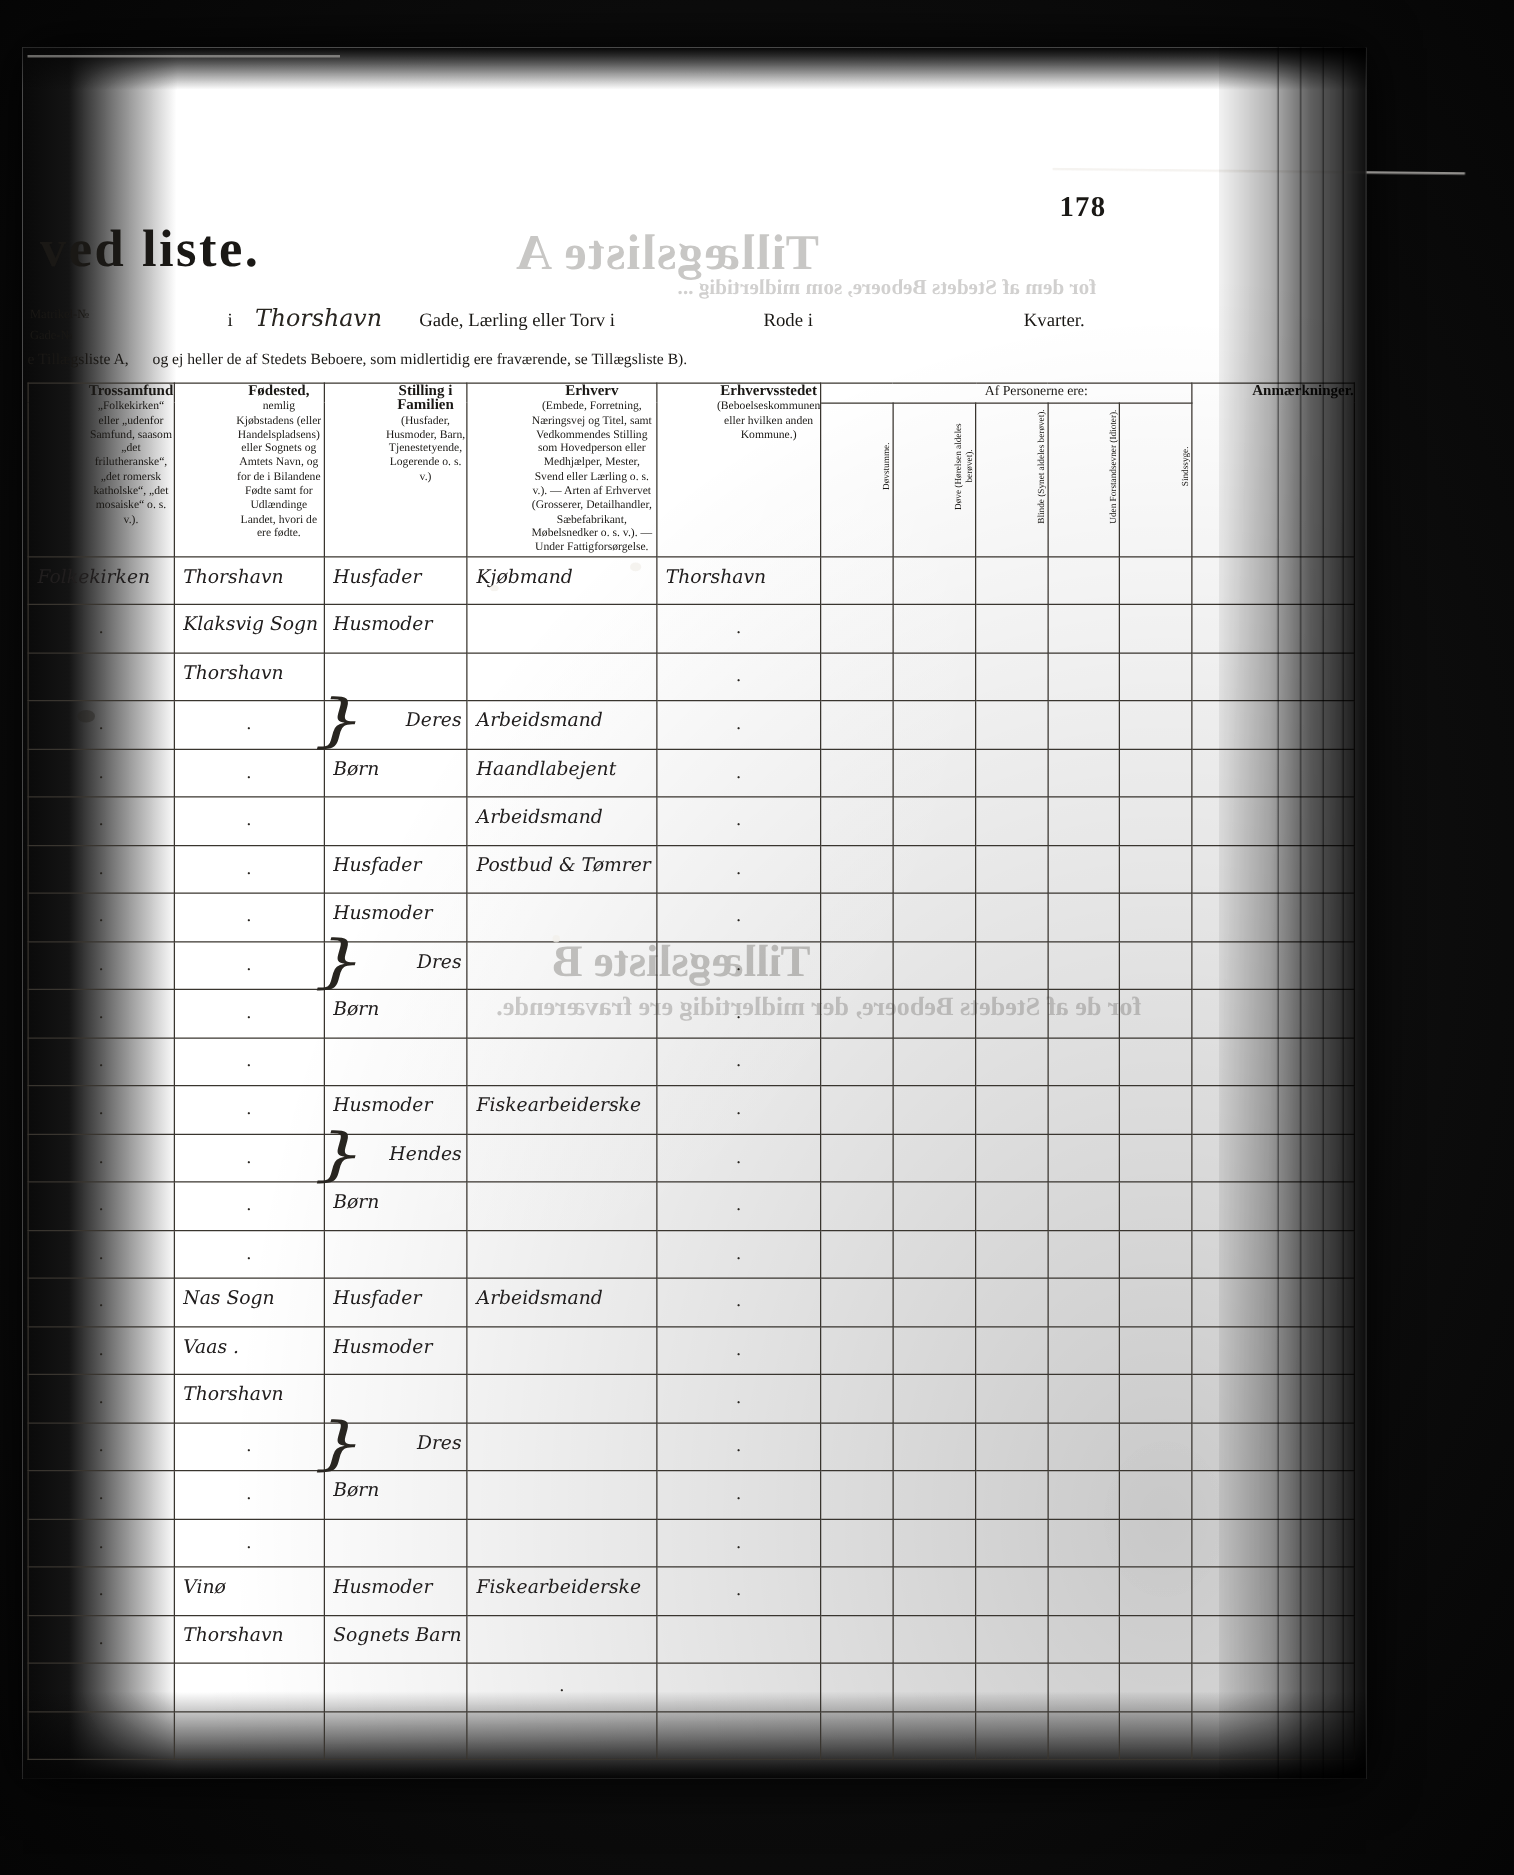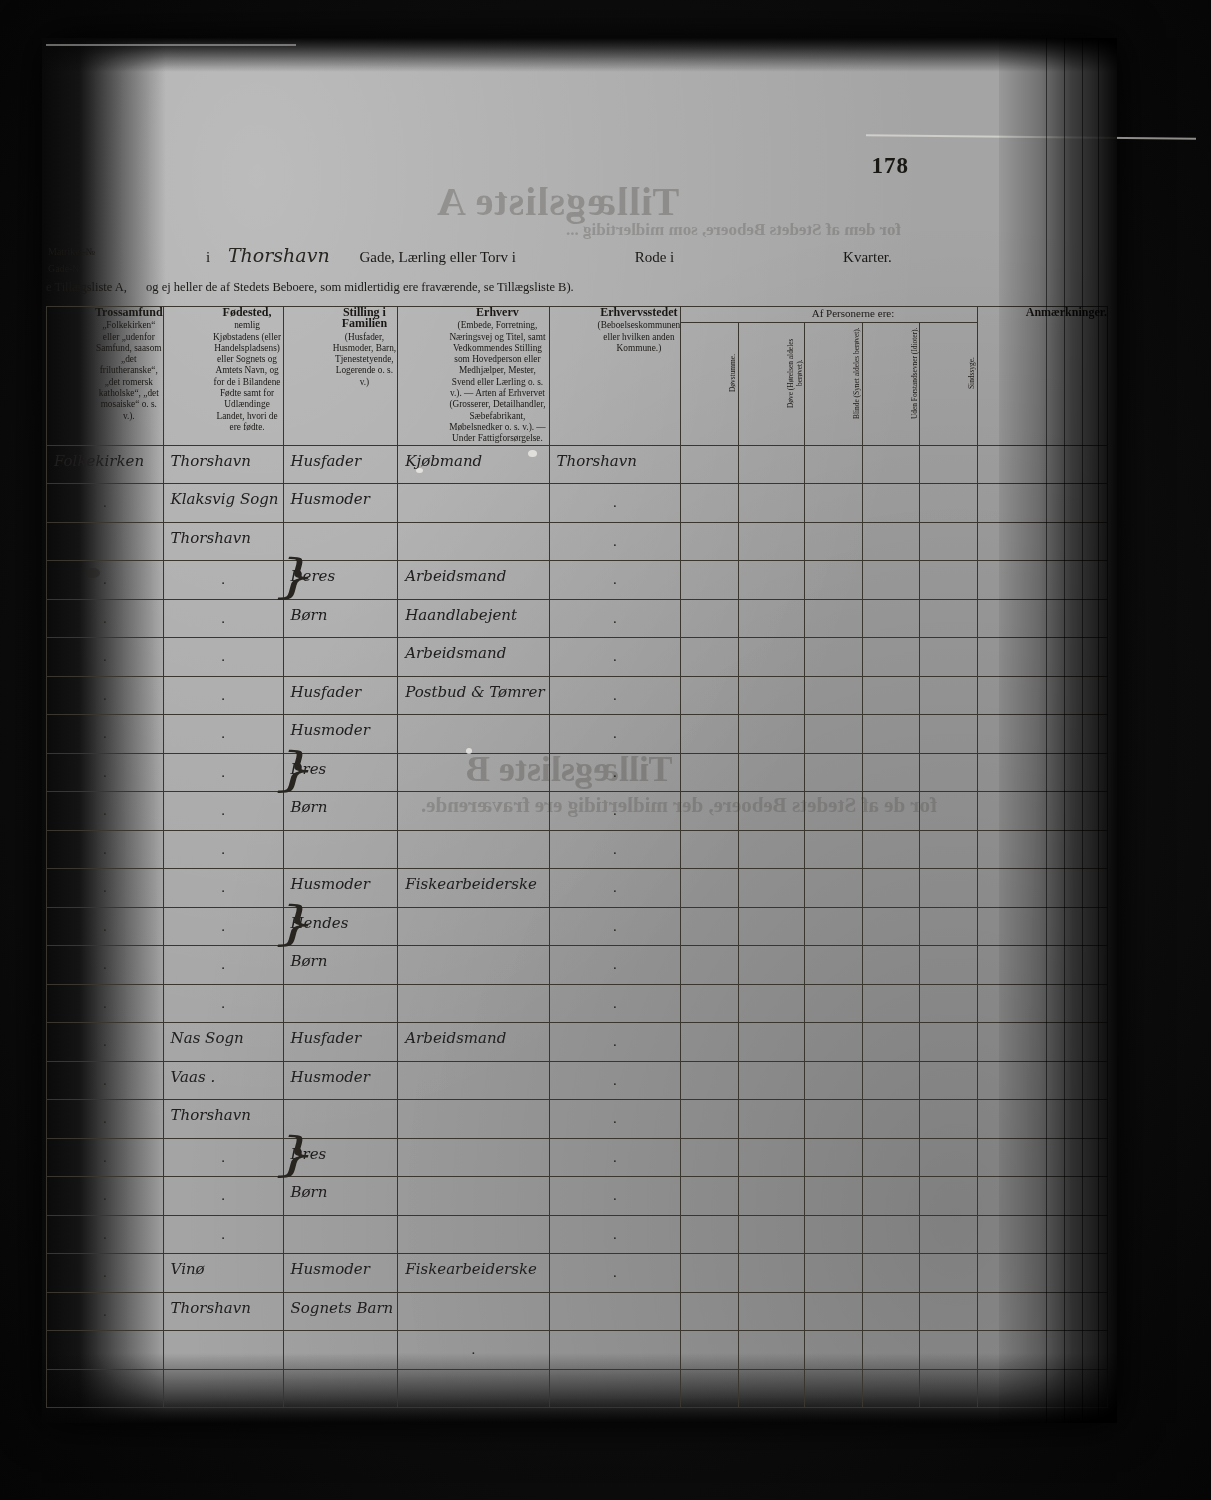--- a/index.html
+++ b/index.html
@@ -4,22 +4,22 @@
 <style>
   html,body{margin:0;padding:0;background:#000;}
   body{width:1211px;height:1500px;overflow:hidden;font-family:"Liberation Serif",serif;}
   .page{position:relative;width:1211px;height:1500px;background:#0a0a0a;}
 
   
   .surround{position:absolute;inset:0;background:
      radial-gradient(ellipse at 50% 48%, #1b1b1b 0%, #0d0d0d 60%, #050505 100%);}
 
   
-  .paper{position:absolute;left:42px;top:38px;width:1075px;height:1385px;
-     background:#a3a3a3;
+  .paper{position:absolute;left:18px;top:38px;width:1075px;height:1385px;
+     background:#ffffff;
      box-shadow:0 0 28px rgba(0,0,0,.85) inset, 0 0 40px #000;
      filter:contrast(1.02);}
   .paper:before{content:"";position:absolute;inset:0;
      background:
        radial-gradient(ellipse at 20% 10%, rgba(255,255,255,.26), rgba(255,255,255,0) 55%),
        radial-gradient(ellipse at 85% 85%, rgba(0,0,0,.22), rgba(0,0,0,0) 60%);
      pointer-events:none;}
   
   .gutter{position:absolute;right:0;top:0;width:118px;height:100%;
      background:linear-gradient(90deg,rgba(0,0,0,.06) 0%,rgba(0,0,0,.30) 35%,rgba(0,0,0,.62) 62%,rgba(0,0,0,.88) 100%);}
@@ -59,21 +59,21 @@
   table.grid th{font-weight:normal;text-align:center;padding-left:48px;}
   .hd{font-size:9.3px;line-height:11.3px;padding:4px 3px 5px 3px;}
   .hd .big{font-size:12px;font-weight:bold;display:block;margin-bottom:2px;}
   .vert{writing-mode:vertical-rl;transform:rotate(180deg);font-size:7.4px;line-height:8.6px;
      height:92px;margin:4px auto;text-align:center;white-space:normal;}
   .grp{font-size:11px;padding:3px 0 3px 0;}
   .row td{height:37.5px;}
   .cell{font-family:"DejaVu Serif",serif;font-style:italic;font-size:15px;color:#232020;
      padding:6px 4px 0 7px;white-space:nowrap;}
   .dot{text-align:center;font-size:15px;color:#2a2722;padding-top:10px;}
-  .brace{position:relative;}
+  .brace{position:relative;text-align:right;}
   .brace:before{content:"}";position:absolute;left:-3px;top:-12px;font-size:46px;
      transform:scaleX(1.4);color:#2a2722;}
 
   
   .scratch{position:absolute;background:rgba(235,232,226,.85);}
   .sp{position:absolute;border-radius:50%;background:rgba(240,238,232,.75);}
   .dk{position:absolute;border-radius:50%;background:rgba(40,37,33,.45);}
 </style>
 </head>
 <body>
@@ -82,20 +82,21 @@
   <div class="surround"></div>
 
   <div class="paper">
     <div class="leftedge"></div>
     <div class="topedge"></div>
     <div class="botedge"></div>
 
     <div class="sheet">
 
       <div class="pageno">178</div>
+      <div class="bigtitle">ved liste.</div>
 
       <div class="bleed a">Tillægsliste A</div>
       <div class="bleed d">for dem af Stedets Beboere, som midlertidig ...</div>
       <div class="bleed b">Tillægsliste B</div>
       <div class="bleed c">for de af Stedets Beboere, der midlertidig ere fraværende.</div>
 
       <div class="matr">
         <div>Matrikel-№</div>
         <div>Gade-№</div>
       </div>

